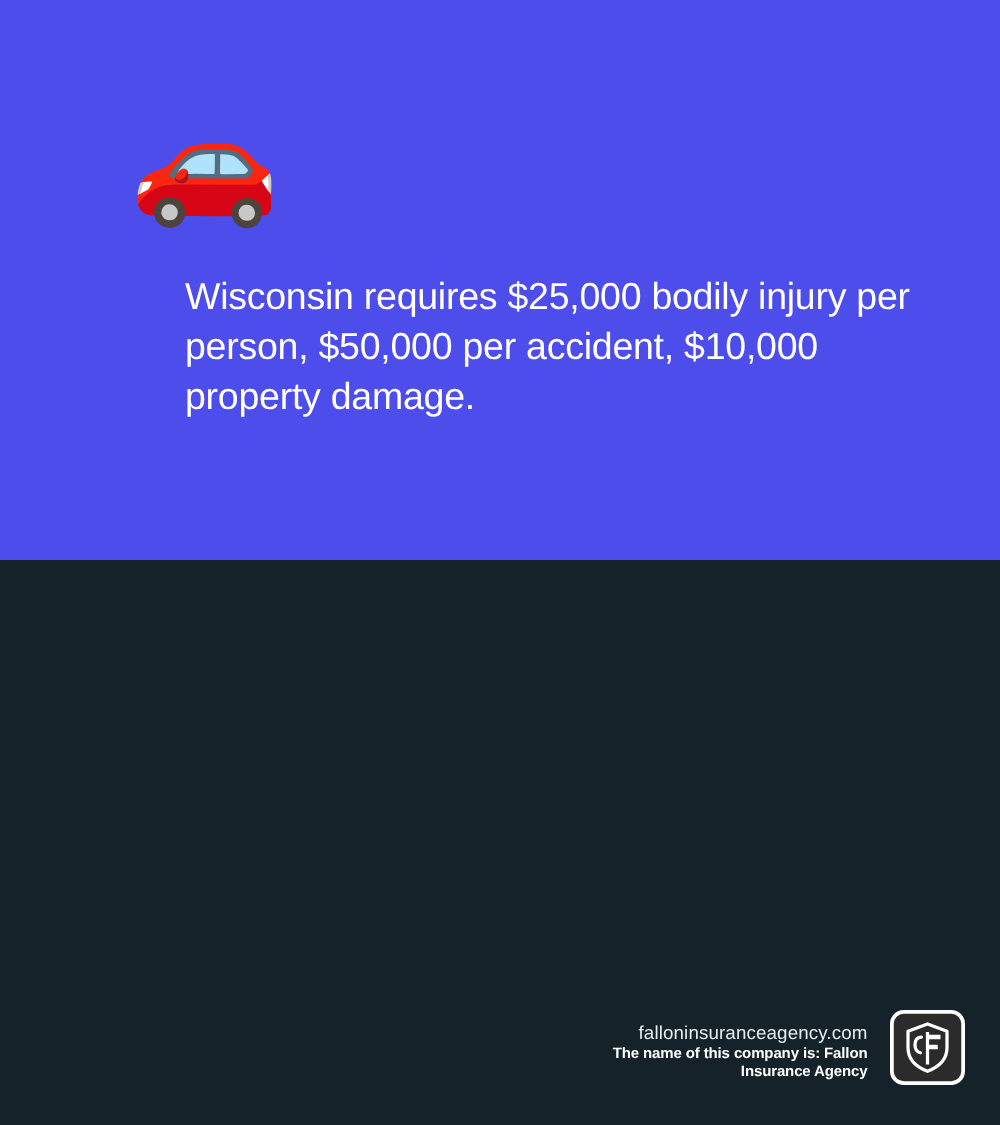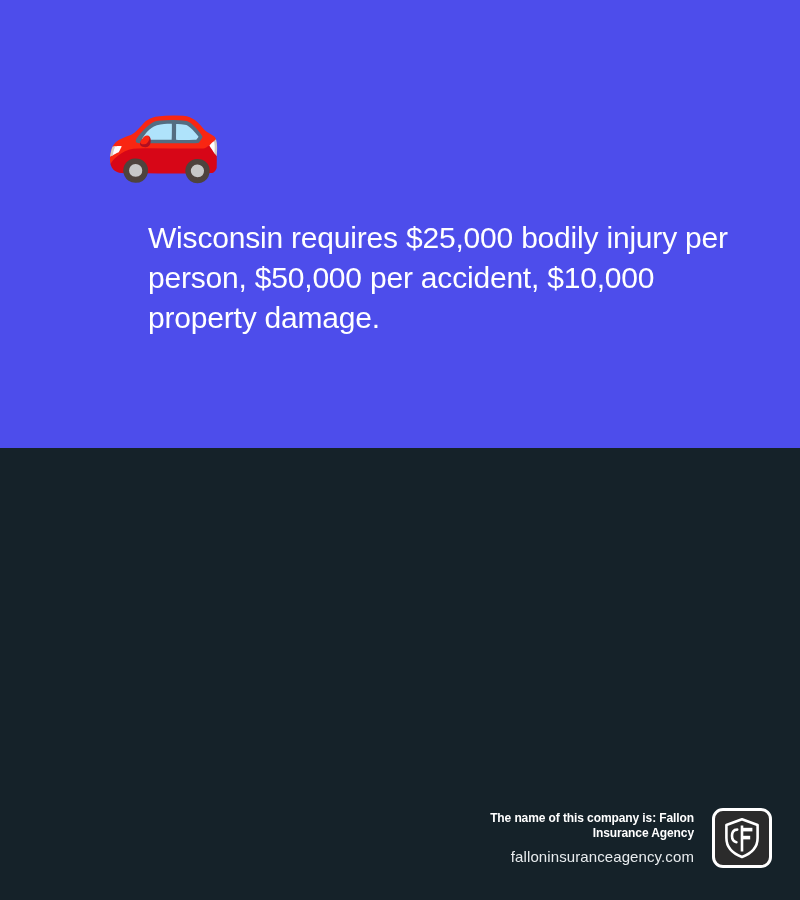--- a/index.html
+++ b/index.html
@@ -126,22 +126,22 @@
   </section>
 
   <section class="panel" id="panel-bottom">
     
     
   </section>
 
   <div id="footer">
 
     <div id="footer-text">
+      <div id="website-line">falloninsuranceagency.com</div>
       <div id="company-line">The name of this company is: Fallon Insurance Agency</div>
-      <div id="website-line">falloninsuranceagency.com</div>
     </div>
 
     <div id="logo-tile">
       <svg width="38" height="42" viewBox="0 0 38 42" aria-hidden="true">
 
         <path d="M19 2.2 L34.6 8.0 L34.6 21.0 C34.6 30.4 28.0 36.6 19 40.0
                  C10.0 36.6 3.4 30.4 3.4 21.0 L3.4 8.0 Z" fill="none" stroke="#ffffff" stroke-width="2.6" stroke-linejoin="round"></path>
 
         <path d="M19 8.5 L19 34.5" stroke="#ffffff" stroke-width="2.6" stroke-linecap="butt"></path>
 

